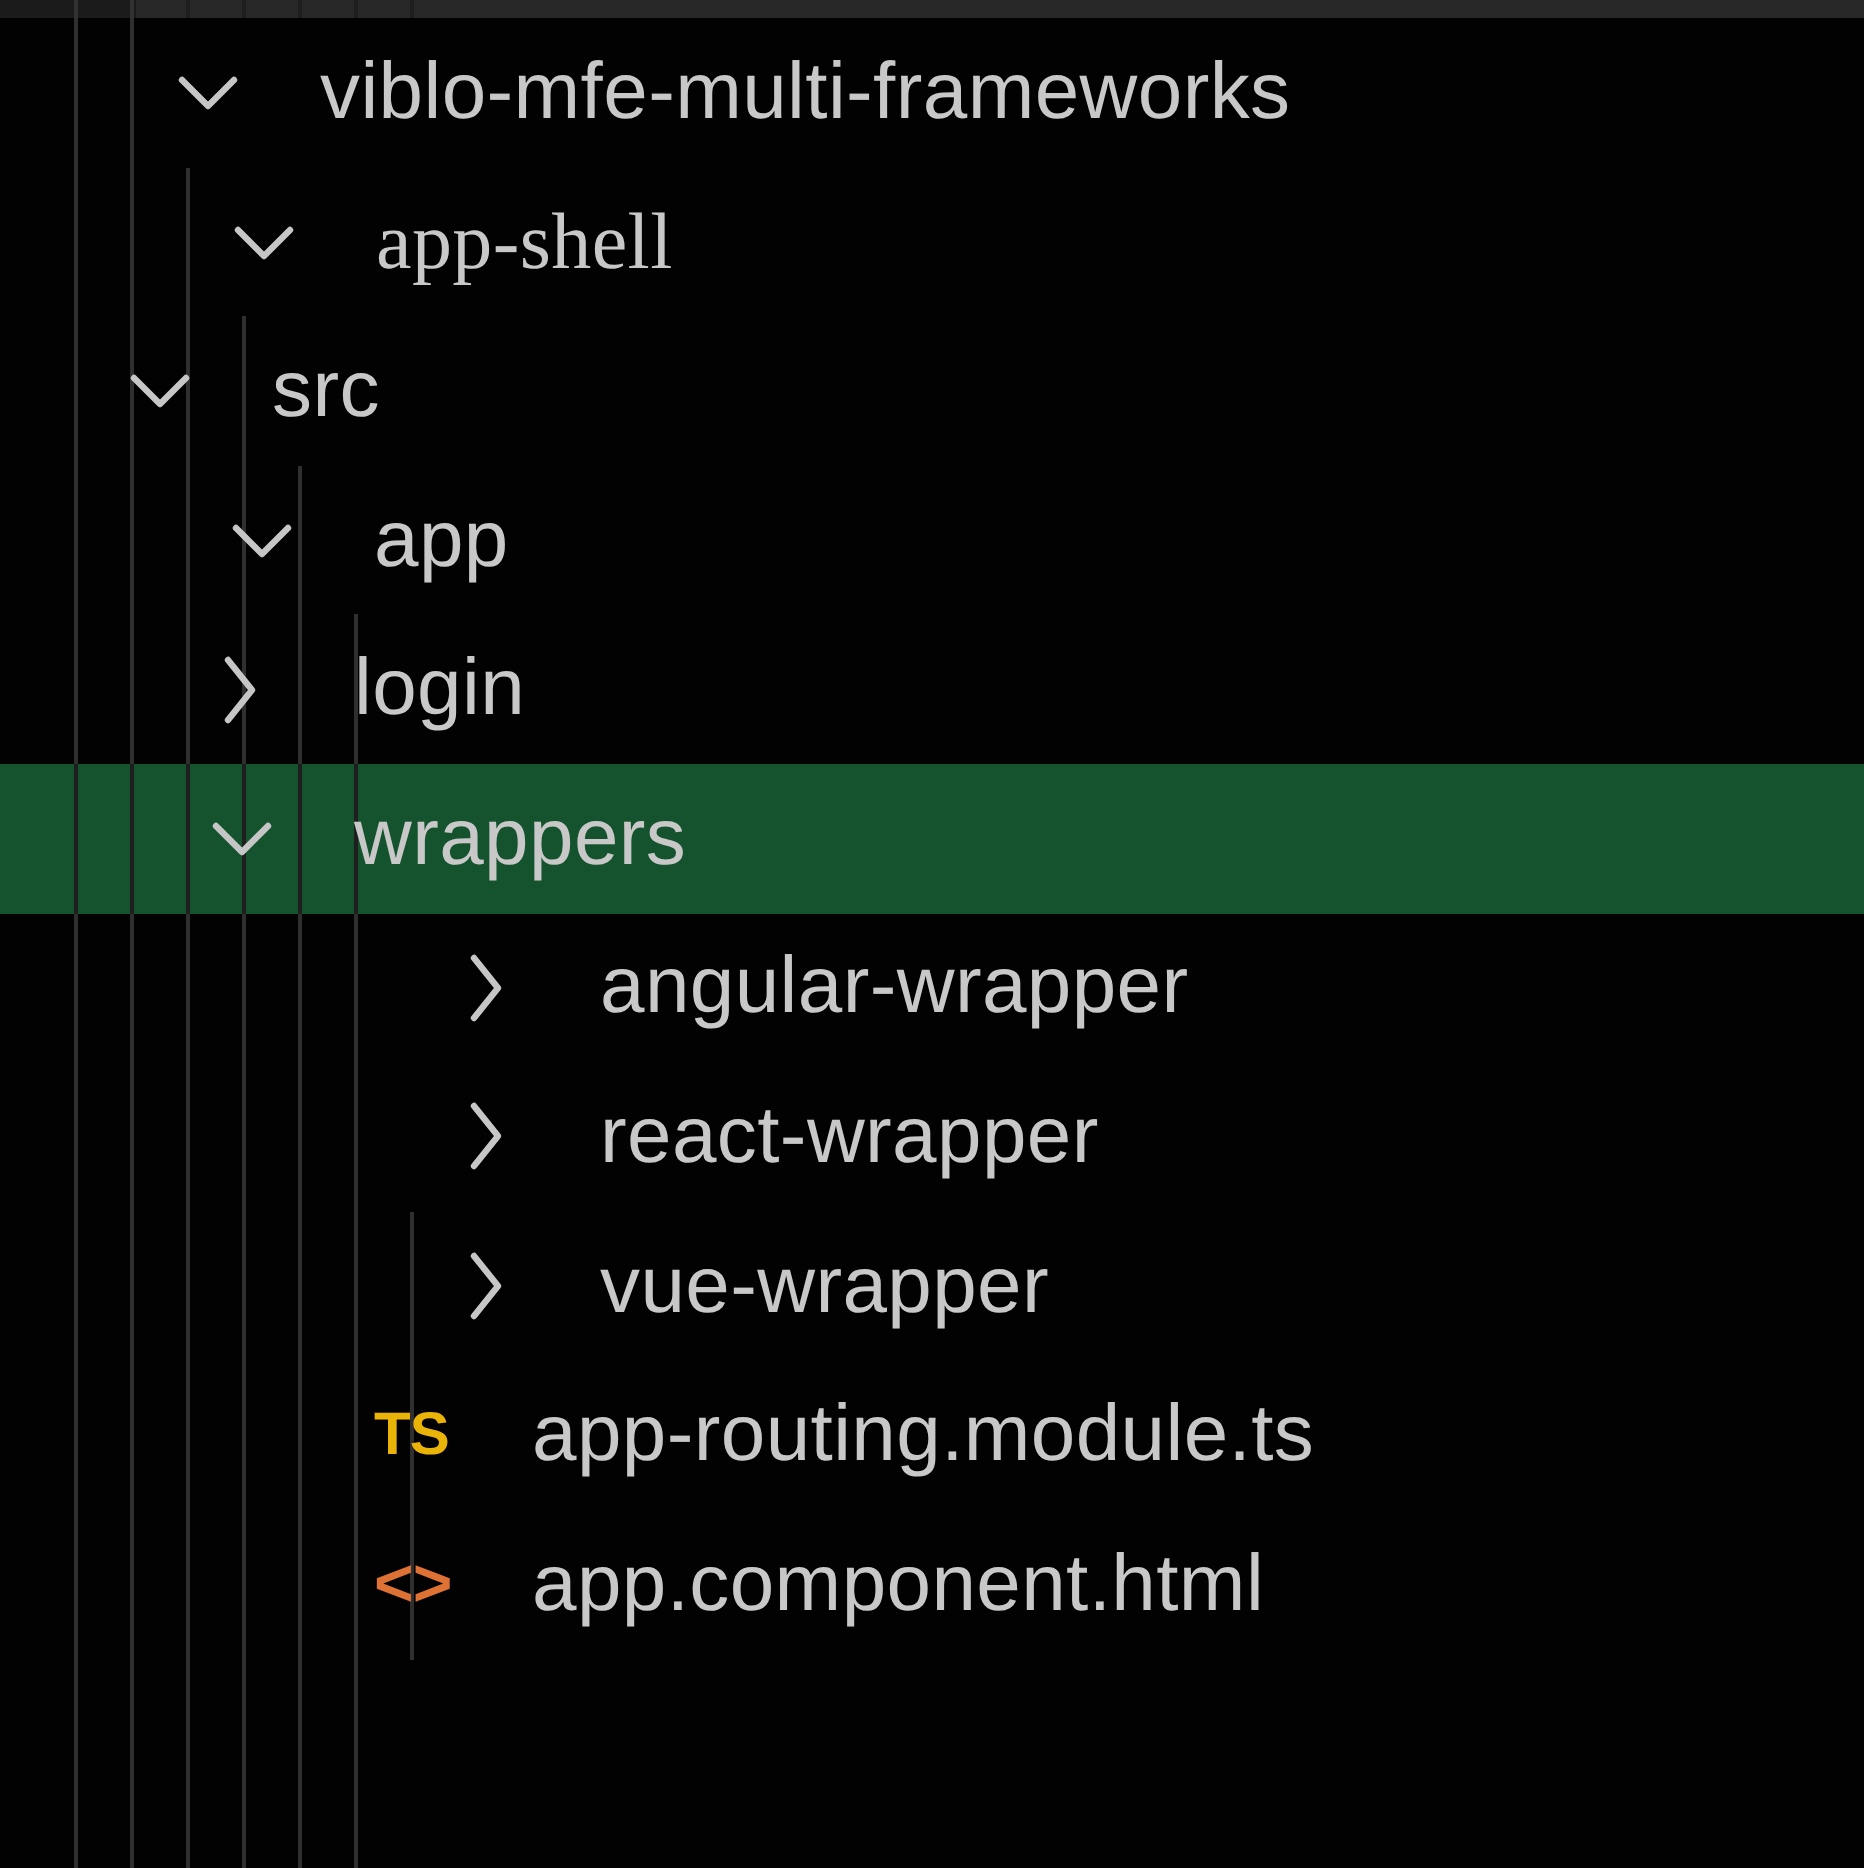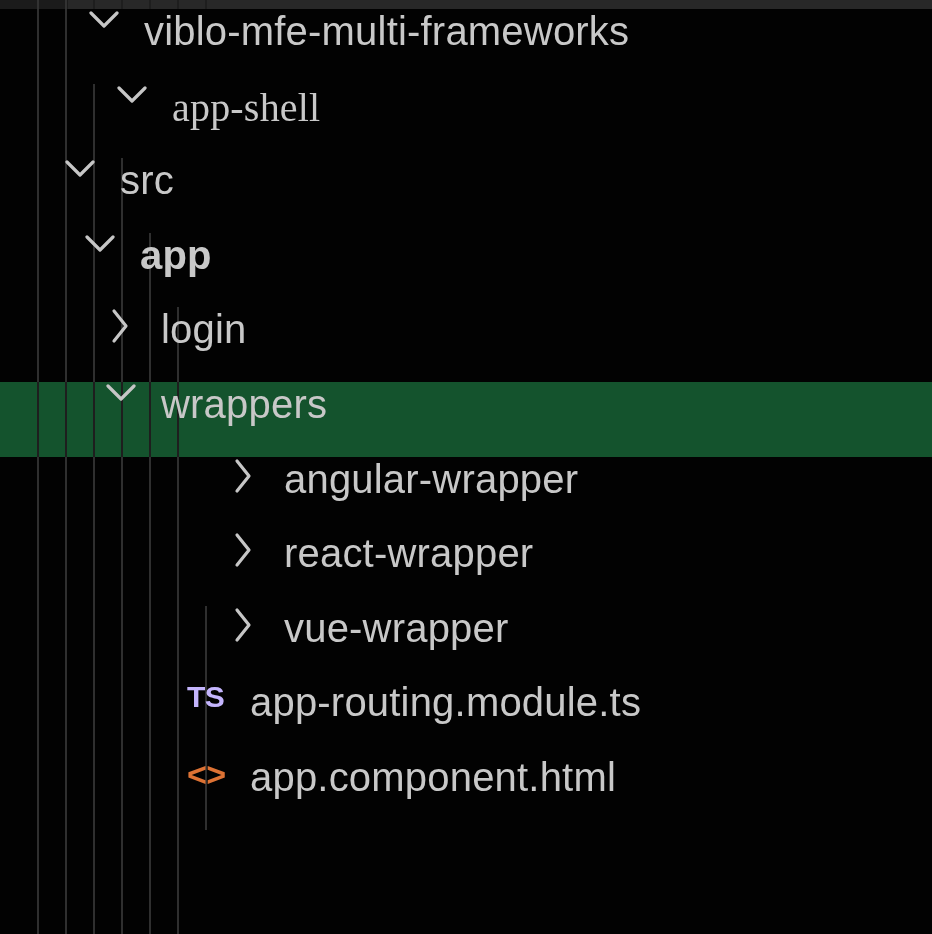--- a/index.html
+++ b/index.html
@@ -12,42 +12,43 @@
   .guide{position:absolute;width:2px;background:#2f2f2f;z-index:1;}
   
   .top-strip{position:absolute;top:0;left:0;width:932px;height:9px;background:#282828;z-index:2;}
   .top-strip .dark-block{position:absolute;top:0;left:0;width:68px;height:9px;background:#1b1b1b;}
   .top-strip .notch{position:absolute;top:0;width:2px;height:9px;background:#1e1e1e;}
   .top-strip .lite{position:absolute;top:0;width:2px;height:9px;background:#323232;}
   
   .rows{position:absolute;top:9px;left:0;width:932px;z-index:3;}
   .row{
     position:relative;height:74.6px;width:932px;
-    display:flex;align-items:flex-start;box-sizing:border-box;
+    display:flex;align-items:center;box-sizing:border-box;
     color:#c8c8c8;font-size:40px;font-weight:400;letter-spacing:0.2px;
     cursor:pointer;
+    gap:16px;
   }
   .d0{padding-left:88px;}
   .d1{padding-left:116px;font-family:Liberation Serif, serif;}
   .d2{padding-left:64px;}
-  .d3{padding-left:84px;font-weight:bold;}
+  .d3{padding-left:115px;}
   .d4{padding-left:105px;}
   .d5{padding-left:228px;}
   .chev{width:32px;display:flex;justify-content:center;align-items:center;flex:none;margin-right:24px;}
   .chev svg{display:block;}
   .chev polyline{fill:none;stroke:#c6c6c6;stroke-width:3.2;stroke-linecap:round;stroke-linejoin:round;}
   .lbl{white-space:nowrap;}
   .row.selected{background:#14532d;}
   .row.selected .snotch{position:absolute;top:0;width:2px;height:74.6px;background:#1e1e1e;}
   .row.selected .chev,.row.selected .lbl{position:relative;z-index:2;}
   
   .row.file{padding-left:187px;}
   .ficon{flex:none;width:44px;margin-right:19px;text-align:left;
          font-size:30px;font-weight:700;letter-spacing:-0.5px;}
-  .ficon.ts{color:#c4b5fd;}
+  .ficon.ts{color:#eab308;}
   .ficon.html{color:#dd7234;font-size:34px;}
 </style>
 </head>
 <body>
 
 <div class="viewport">
 
   <div class="guide" style="left:37px;top:0;height:934px"></div>
   <div class="guide" style="left:65px;top:0;height:934px"></div>
   <div class="guide" style="left:93px;top:84px;height:850px"></div>

